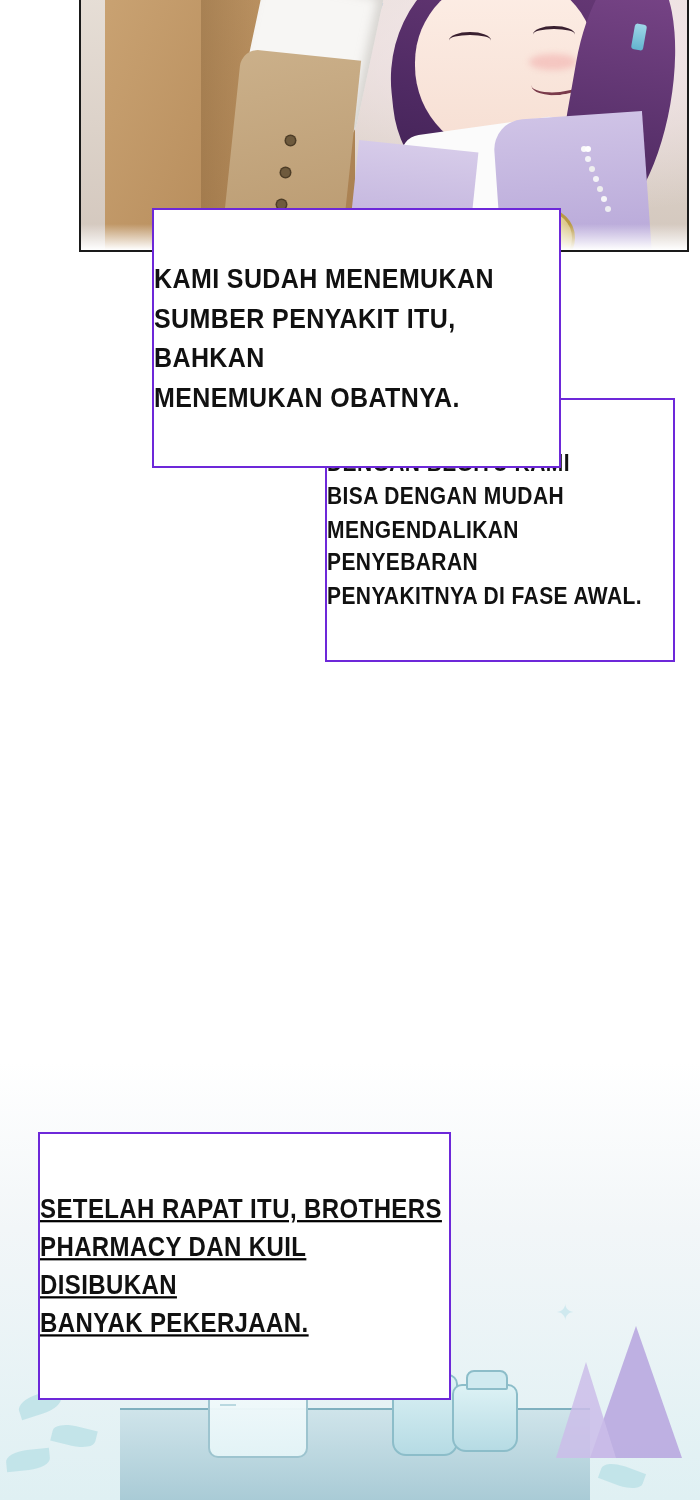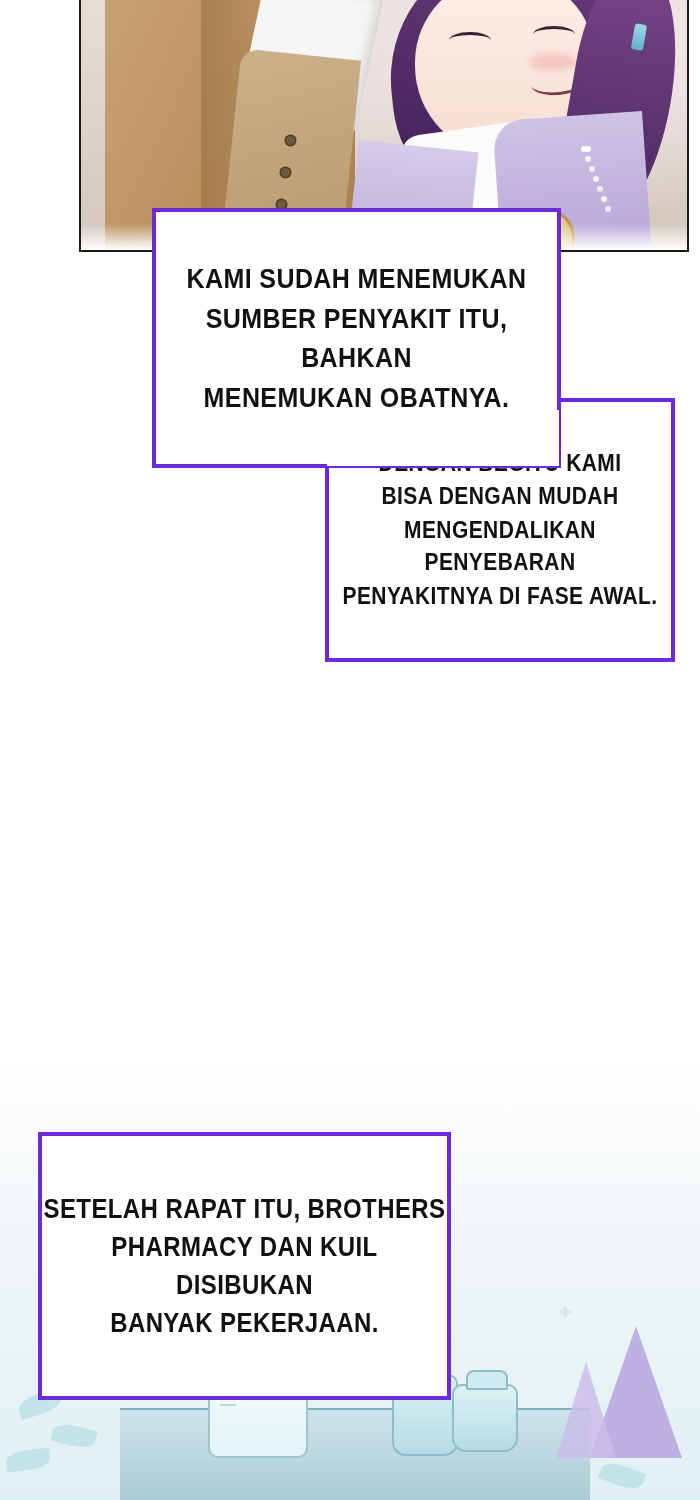--- a/index.html
+++ b/index.html
@@ -229,26 +229,25 @@
     top: 252px;
     width: 700px;
     height: 810px;
     background: #ffffff;
   }
 
   
   .bubble {
     position: absolute;
     background: #ffffff;
-    border: 4px solid #6d28d9;
+    border: 2px solid #6d28d9;
     box-sizing: border-box;
     display: flex;
     align-items: center;
     justify-content: center;
-    text-align: center;
   }
   .bubble p {
     margin: 0;
     font-family: "Liberation Sans", sans-serif;
     font-weight: 700;
     color: #111111;
     letter-spacing: .4px;
     line-height: 1.42;
     white-space: pre-line;
   }
@@ -278,20 +277,21 @@
     z-index: 7;
   }
   #notch-a { left: 327px; top: 410px; width: 232px; height: 56px; }
 
   #bubble-3 {
     left: 38px;
     top: 1132px;
     width: 413px;
     height: 268px;
     z-index: 6;
+    text-decoration: underline;
   }
   #bubble-3 p { font-size: 24px; transform: scaleY(1.12); }
 
   
   .panel-bottom {
     position: absolute;
     left: 0;
     top: 1062px;
     width: 700px;
     height: 438px;

